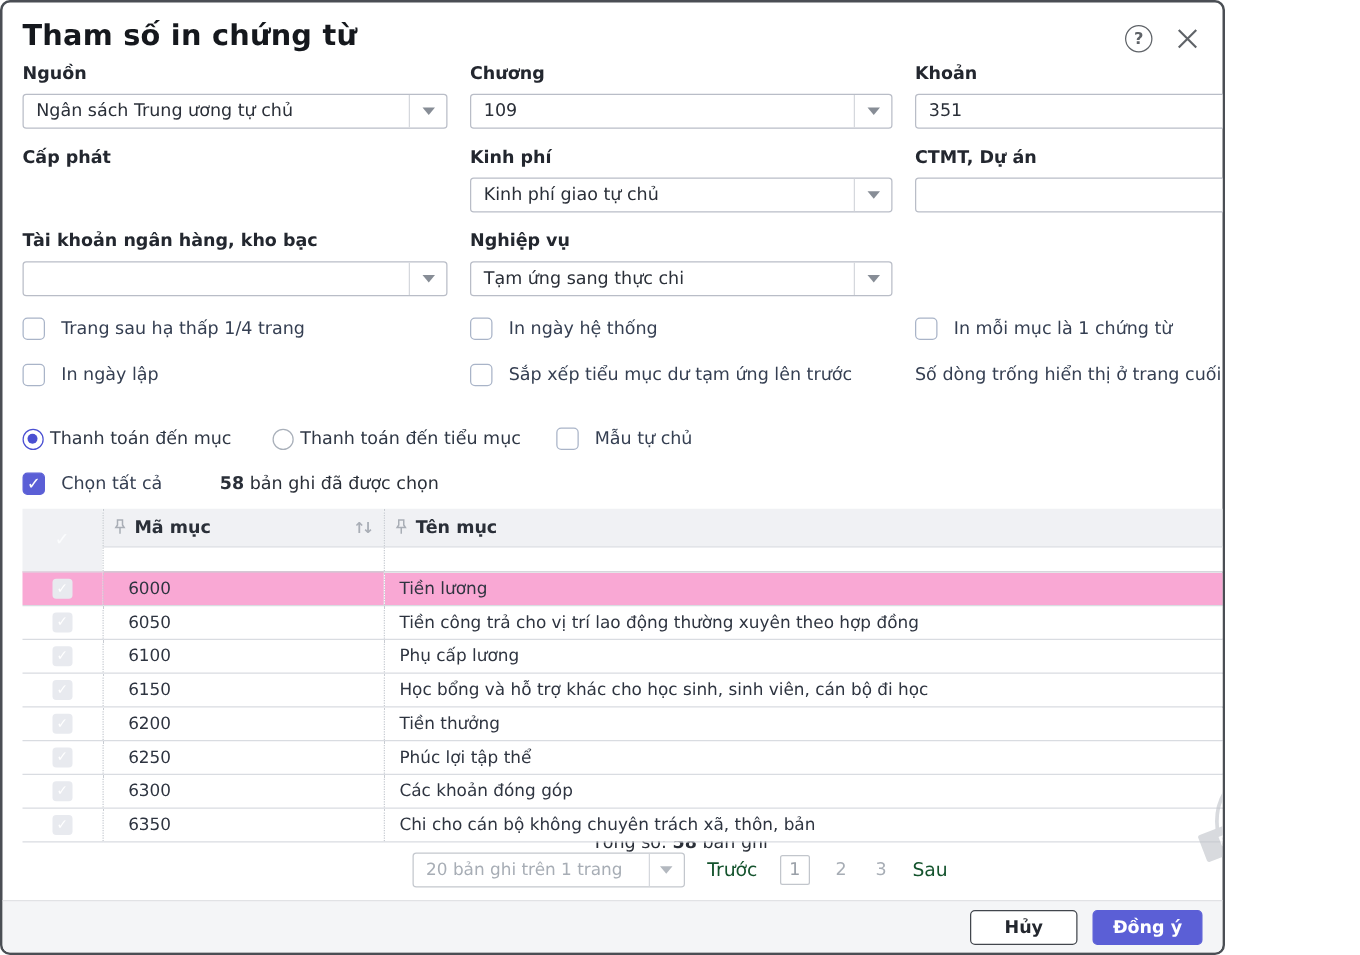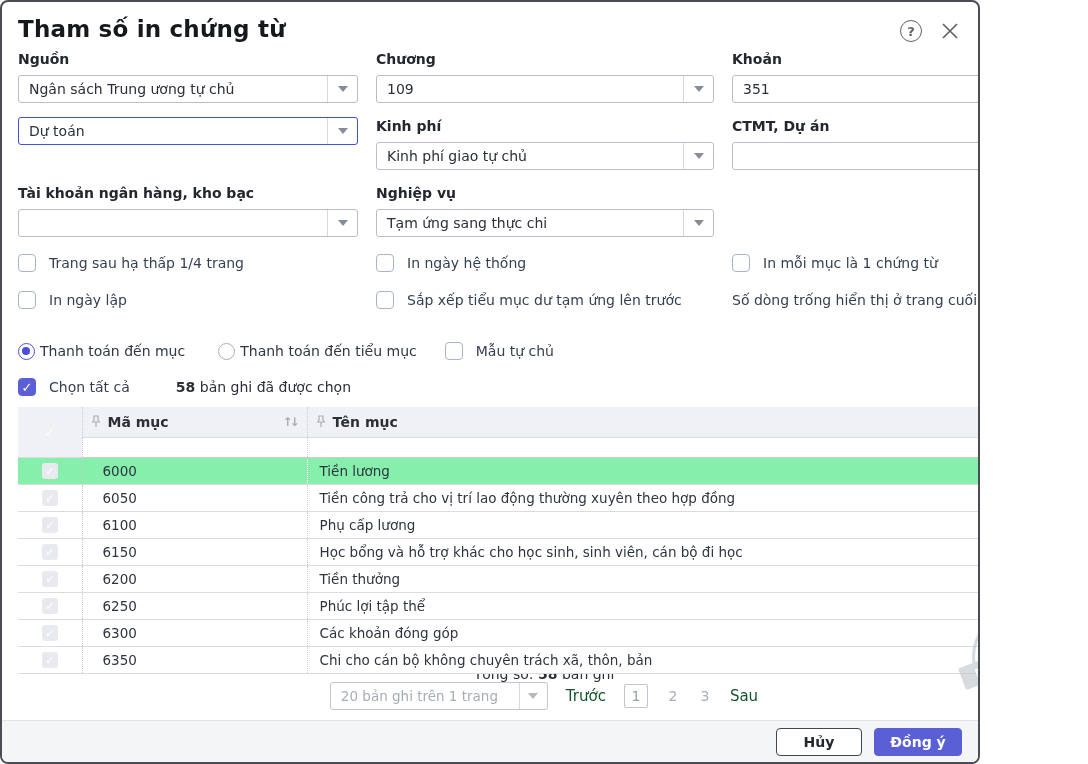--- a/index.html
+++ b/index.html
@@ -81,21 +81,21 @@
     text-align: left; padding: 0 8px 0 8px; border-bottom: 1px solid #d9dce1;
   }
   .th-inner { display: flex; align-items: center; gap: 7px; }
   .th-title { flex: 1; }
   .sort-icon { font-size: 12px; color: #a9aeb6; letter-spacing: -3px; cursor: pointer; padding-right: 2px; }
   .pin-icon { display: inline-flex; cursor: pointer; }
   .check-head { background: #f0f1f4; text-align: center; vertical-align: middle; color: #fbfcfd; font-size: 14px; }
   .filter-cell { background: #fff; height: 20px; border-bottom: 1px solid #c9ccd2; }
   td.dotted, th.dotted { border-left: 1px dotted #c8ccd2; }
   .data-row td { height: 27px; font-size: 13.5px; color: #2e3440; background: #fff; }
-  .data-row.hl td { background: #86efac; }
+  .data-row.hl td { background: #f9a8d4; }
   .td-code { padding-left: 20px; }
   .td-name { padding-left: 12px; white-space: nowrap; overflow: hidden; }
   .td-check { text-align: center; }
   .row-cb {
     width: 16px; height: 16px; background: #e8eaef; border-radius: 3px; display: inline-flex;
     align-items: center; justify-content: center; color: #fff; font-size: 11px; cursor: pointer;
   }
   .vscroll { position: absolute; right: 0; top: 2px; width: 10px; height: 266px; }
   .vscroll .arrow-up { width: 0; height: 0; border-left: 4px solid transparent; border-right: 4px solid transparent; border-bottom: 5px solid #c0c4ca; margin: 0 auto 2px; }
   .vscroll .thumb { width: 8px; margin: 0 auto; height: 216px; background: #b4b9c0; border-radius: 4px; cursor: pointer; }
@@ -175,26 +175,21 @@
         <div class="field-label">Khoản</div>
         <div class="combo">
           <div class="combo-value">351</div>
           <div class="combo-arrow-box">
               <div class="tri-down"></div>
             </div>
         </div>
       </div>
 
       <div class="field-block">
-        <div class="combo focused">
-          <div class="combo-value">Dự toán</div>
-          <div class="combo-arrow-box">
-              <div class="tri-down"></div>
-            </div>
-        </div>
+        <div class="field-label">Cấp phát</div>
       </div>
       <div class="field-block">
         <div class="field-label">Kinh phí</div>
         <div class="combo">
           <div class="combo-value">Kinh phí giao tự chủ</div>
           <div class="combo-arrow-box">
               <div class="tri-down"></div>
             </div>
         </div>
       </div>

